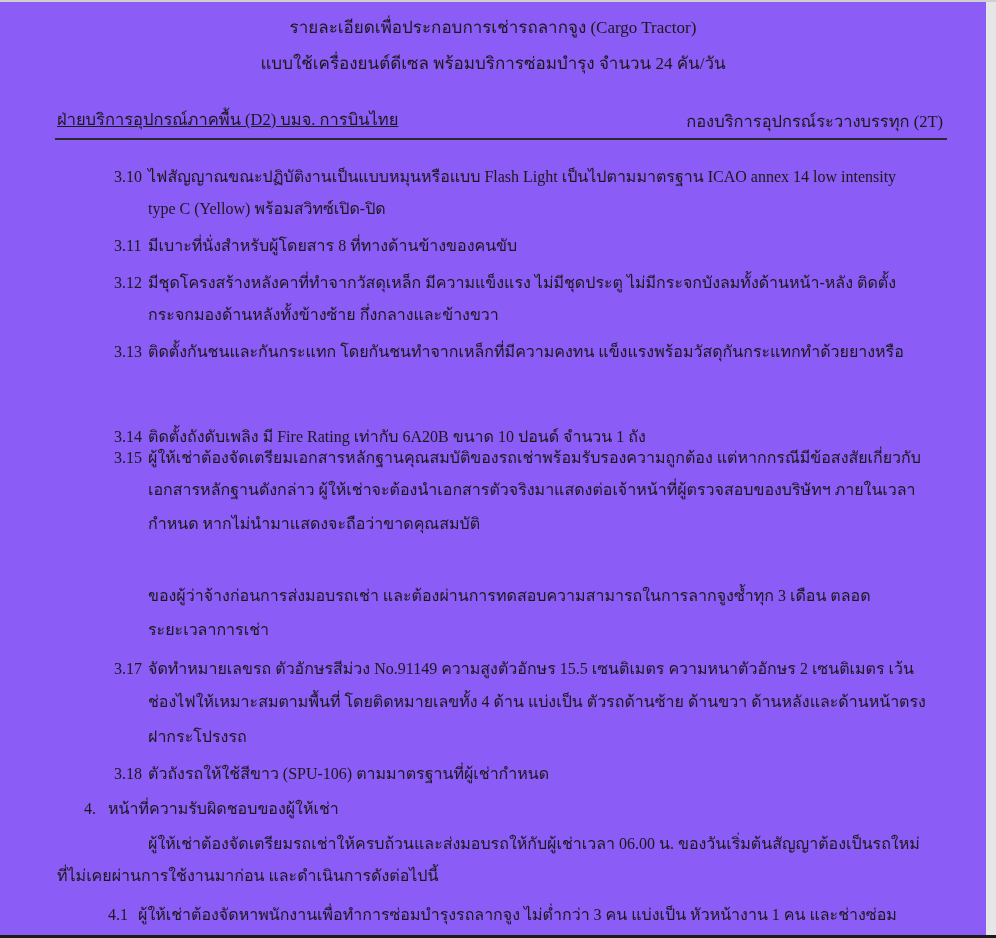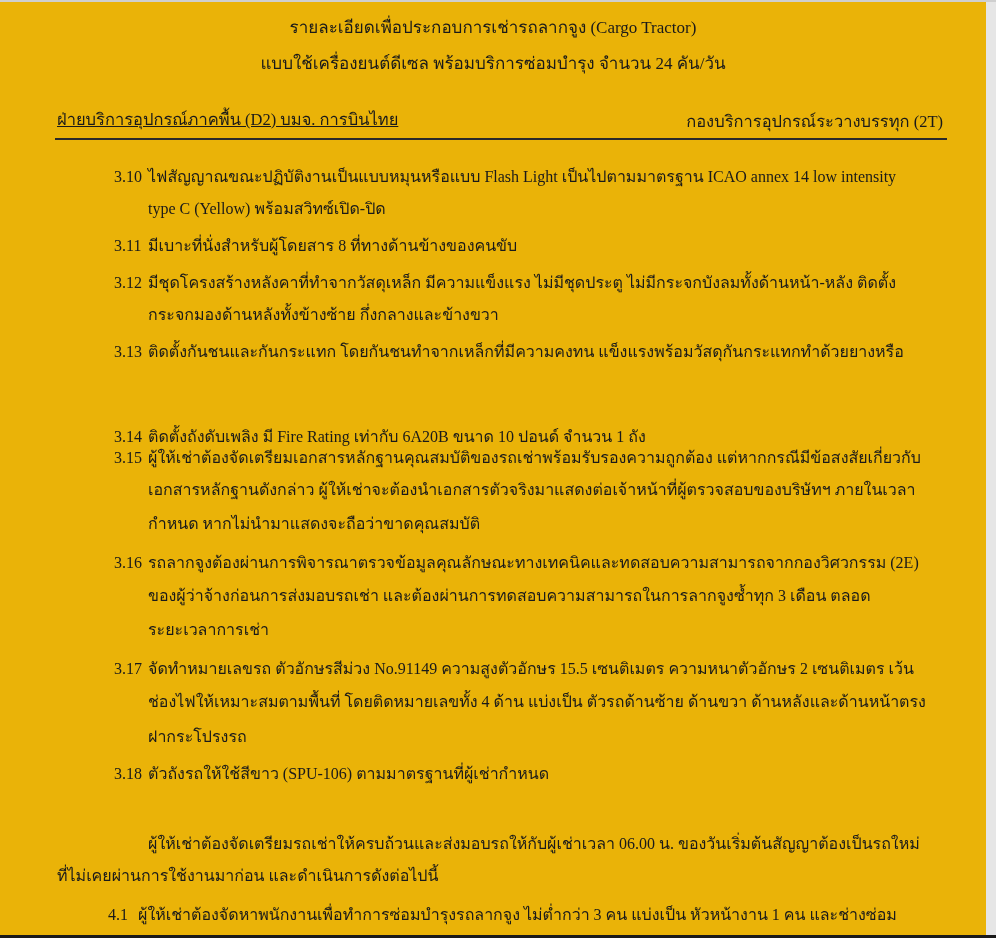--- a/index.html
+++ b/index.html
@@ -5,21 +5,21 @@
   html, body { margin:0; padding:0; }
   body {
     width:996px; height:938px; overflow:hidden; position:relative;
     background:#e6e6e6;
     font-family:"Liberation Serif","DejaVu Serif",serif;
     color:#1a1a1a;
   }
   .topline { position:absolute; left:0; top:0; width:996px; height:2px; background:#cfcfcf; }
   .page {
     position:absolute; left:0; top:2px; width:986px; height:934px;
-    background:#eab308; overflow:hidden;
+    background:#8b5cf6; overflow:hidden;
   }
   .bottomline { position:absolute; left:0; top:935px; width:996px; height:3px; background:#1a1a1a; }
   .line { position:absolute; white-space:nowrap; font-size:16px; line-height:20px; }
   .title { font-size:17px; }
   .center { left:0; width:986px; text-align:center; }
   .rule { position:absolute; left:55px; top:136px; width:892px; height:2px; background:#2a2a2a; }
   .num { display:inline-block; width:34px; }
   .hdr-right { right:43px;text-align:right; }
 </style>
 </head>
@@ -44,28 +44,28 @@
   <div class="line" style="left:148px; top:303px">กระจกมองด้านหลังทั้งข้างซ้าย กึ่งกลางและข้างขวา</div>
 
   <div class="line" style="left:114px; top:340px"><span class="num">3.13</span><span>ติดตั้งกันชนและกันกระแทก โดยกันชนทำจากเหล็กที่มีความคงทน แข็งแรงพร้อมวัสดุกันกระแทกทำด้วยยางหรือ</span></div>
 
   <div class="line" style="left:114px; top:425px"><span class="num">3.14</span><span>ติดตั้งถังดับเพลิง มี Fire Rating เท่ากับ 6A20B ขนาด 10 ปอนด์ จำนวน 1 ถัง</span></div>
 
   <div class="line" style="left:114px; top:446px"><span class="num">3.15</span><span>ผู้ให้เช่าต้องจัดเตรียมเอกสารหลักฐานคุณสมบัติของรถเช่าพร้อมรับรองความถูกต้อง  แต่หากกรณีมีข้อสงสัยเกี่ยวกับ</span></div>
   <div class="line" style="left:148px; top:512px">กำหนด หากไม่นำมาแสดงจะถือว่าขาดคุณสมบัติ</div>
   <div class="line" style="left:148px; top:478px">เอกสารหลักฐานดังกล่าว  ผู้ให้เช่าจะต้องนำเอกสารตัวจริงมาแสดงต่อเจ้าหน้าที่ผู้ตรวจสอบของบริษัทฯ ภายในเวลา</div>
 
-  <div class="line" style="left:114px; top:551px"><span class="num">3.16</span><span>รถลากจูงต้องผ่านการพิจารณาตรวจข้อมูลคุณลักษณะทางเทคนิคและทดสอบความสามารถจากกองวิศวกรรม (2E)</span></div>
   <div class="line" style="left:148px; top:584px">ของผู้ว่าจ้างก่อนการส่งมอบรถเช่า และต้องผ่านการทดสอบความสามารถในการลากจูงซ้ำทุก 3 เดือน ตลอด</div>
   <div class="line" style="left:148px; top:618px">ระยะเวลาการเช่า</div>
 
   <div class="line" style="left:114px; top:657px"><span class="num">3.17</span><span>จัดทำหมายเลขรถ ตัวอักษรสีม่วง No.91149 ความสูงตัวอักษร 15.5 เซนติเมตร ความหนาตัวอักษร 2 เซนติเมตร เว้น</span></div>
   <div class="line" style="left:148px; top:690px">ช่องไฟให้เหมาะสมตามพื้นที่ โดยติดหมายเลขทั้ง 4 ด้าน แบ่งเป็น ตัวรถด้านซ้าย ด้านขวา ด้านหลังและด้านหน้าตรง</div>
   <div class="line" style="left:148px; top:725px">ฝากระโปรงรถ</div>
 
   <div class="line" style="left:114px; top:762px"><span class="num">3.18</span><span>ตัวถังรถให้ใช้สีขาว (SPU-106) ตามมาตรฐานที่ผู้เช่ากำหนด</span></div>
 
+  <div class="line" style="left:84px; top:797px"><span style="display:inline-block; width:24px">4.</span><span>หน้าที่ความรับผิดชอบของผู้ให้เช่า</span></div>
   <div class="line" style="left:148px; top:832px">ผู้ให้เช่าต้องจัดเตรียมรถเช่าให้ครบถ้วนและส่งมอบรถให้กับผู้เช่าเวลา 06.00 น. ของวันเริ่มต้นสัญญาต้องเป็นรถใหม่</div>
   <div class="line" style="left:57px; top:864px">ที่ไม่เคยผ่านการใช้งานมาก่อน และดำเนินการดังต่อไปนี้</div>
   <div class="line" style="left:108px; top:903px"><span style="display:inline-block; width:30px">4.1</span><span>ผู้ให้เช่าต้องจัดหาพนักงานเพื่อทำการซ่อมบำรุงรถลากจูง ไม่ต่ำกว่า 3 คน แบ่งเป็น หัวหน้างาน 1 คน และช่างซ่อม</span></div>
 
 </div>
 <div class="bottomline"></div>
 
 </body></html>

